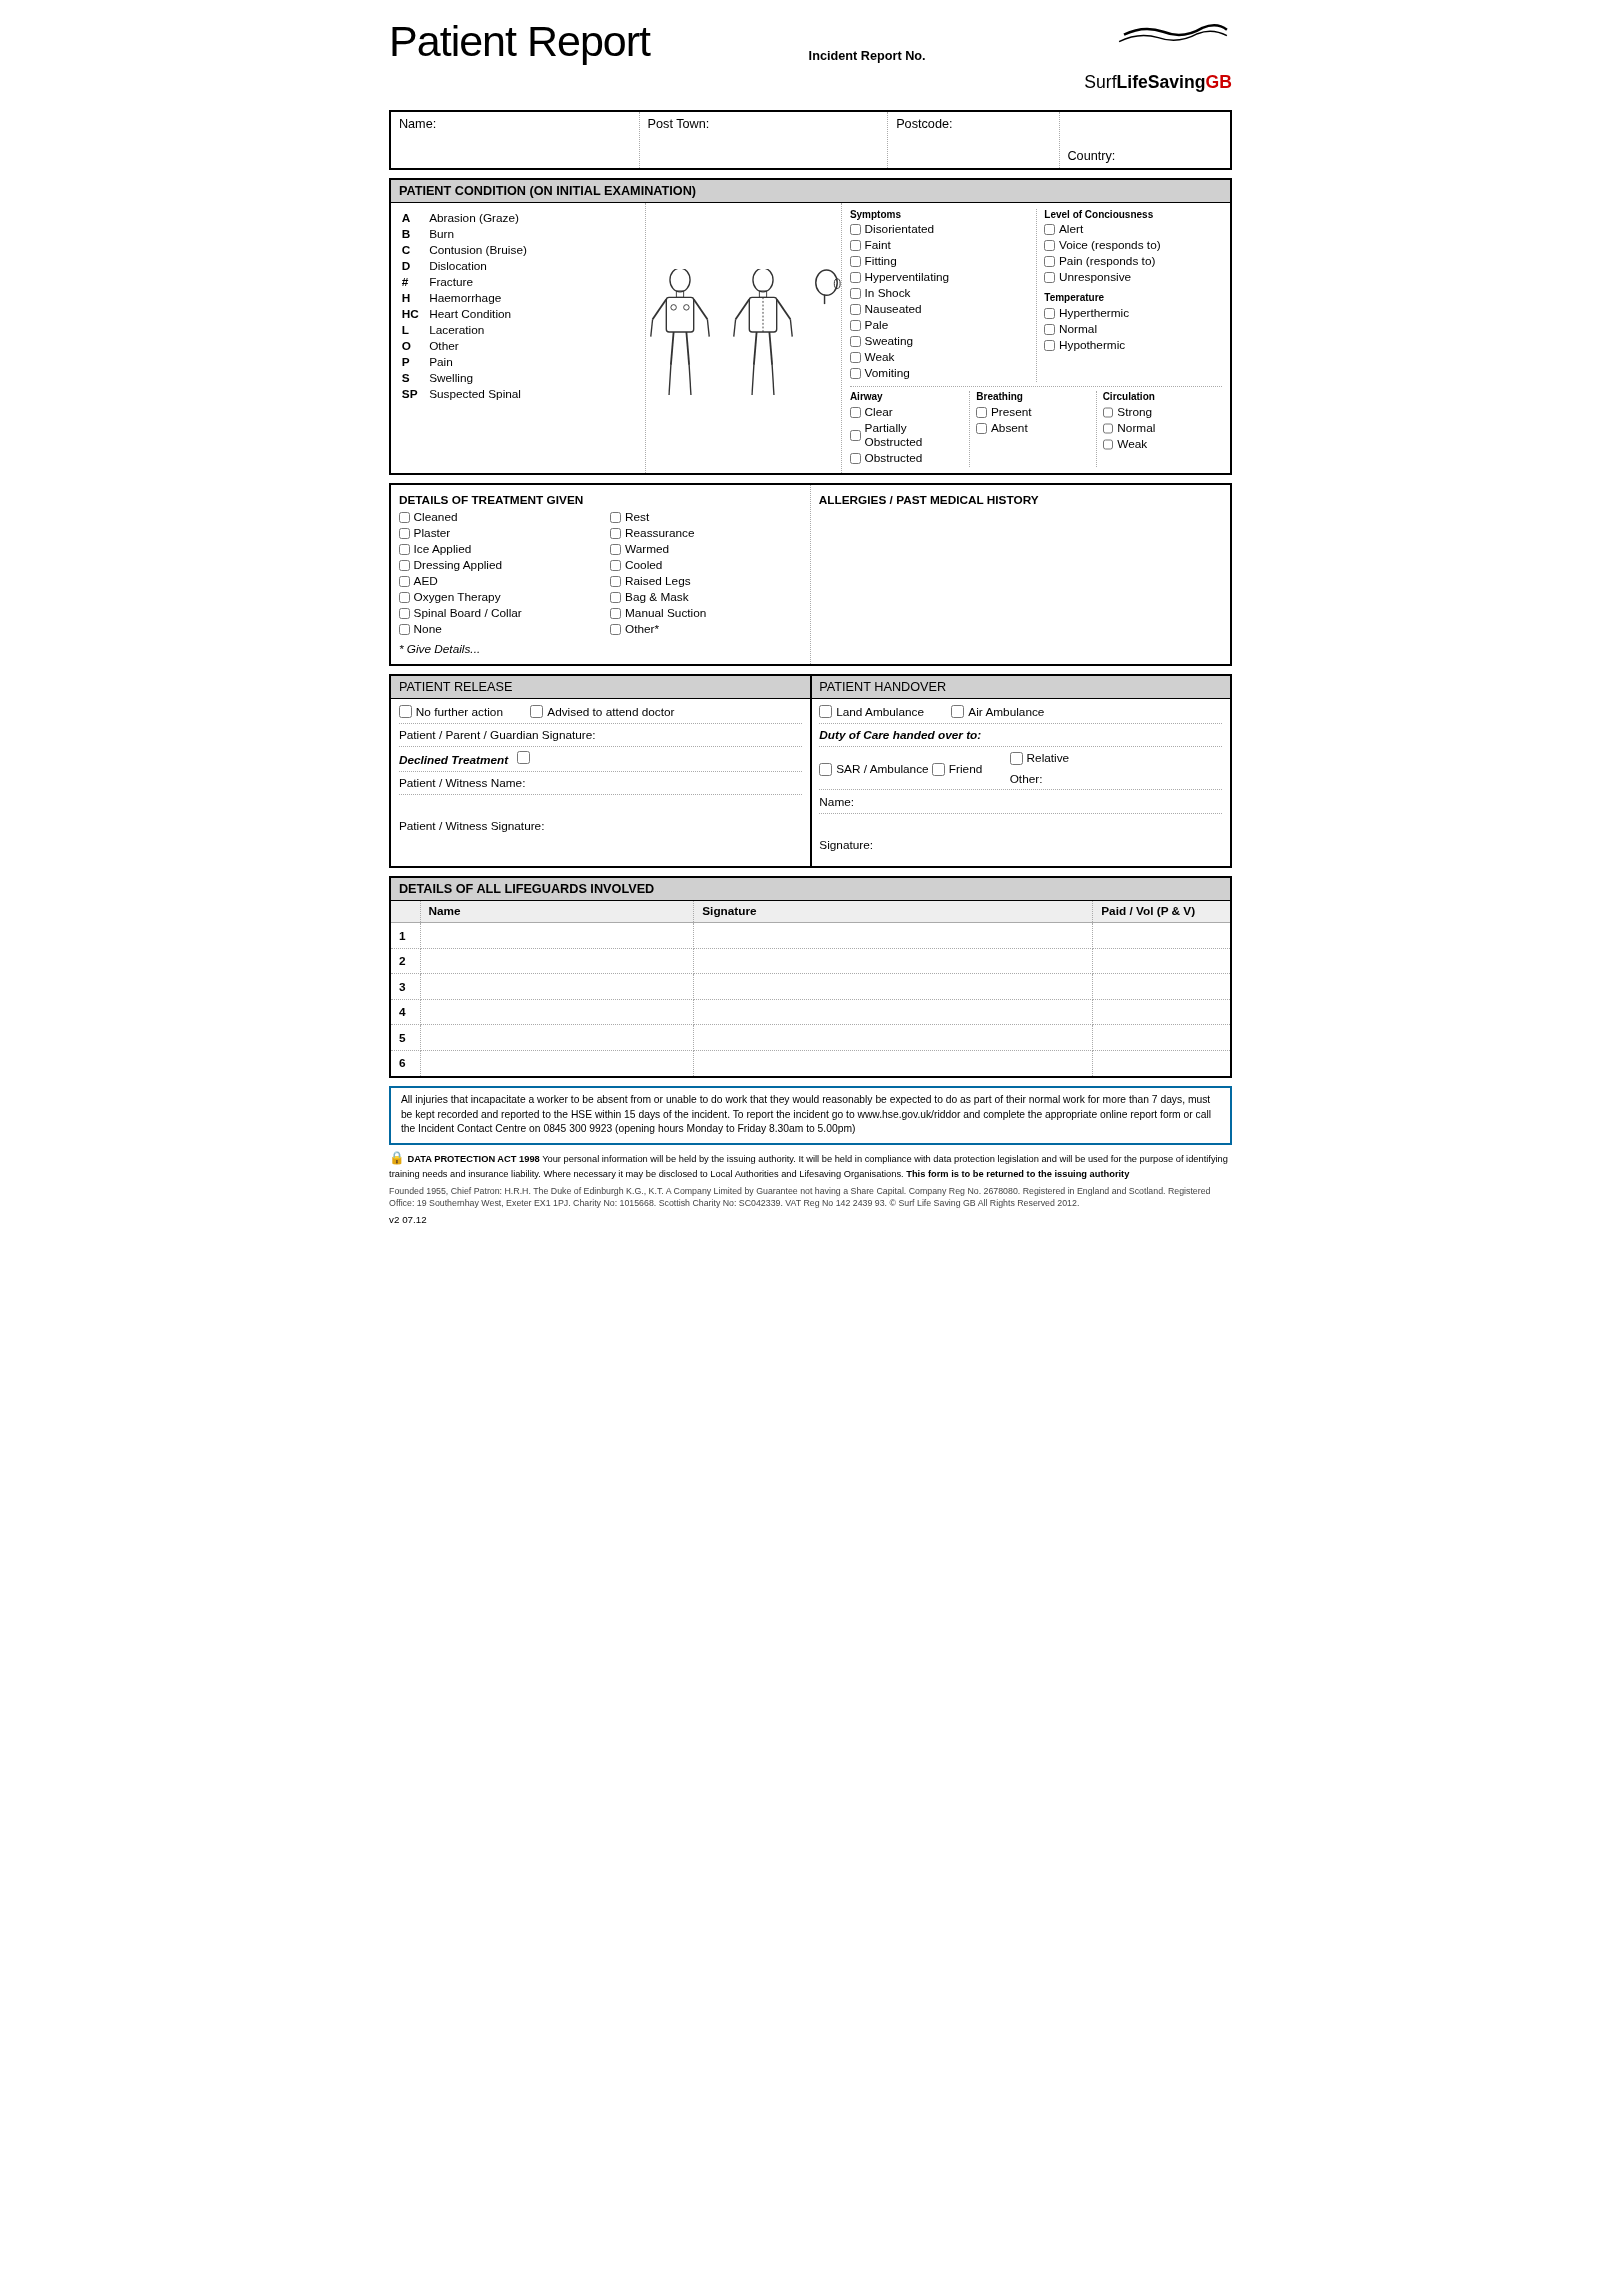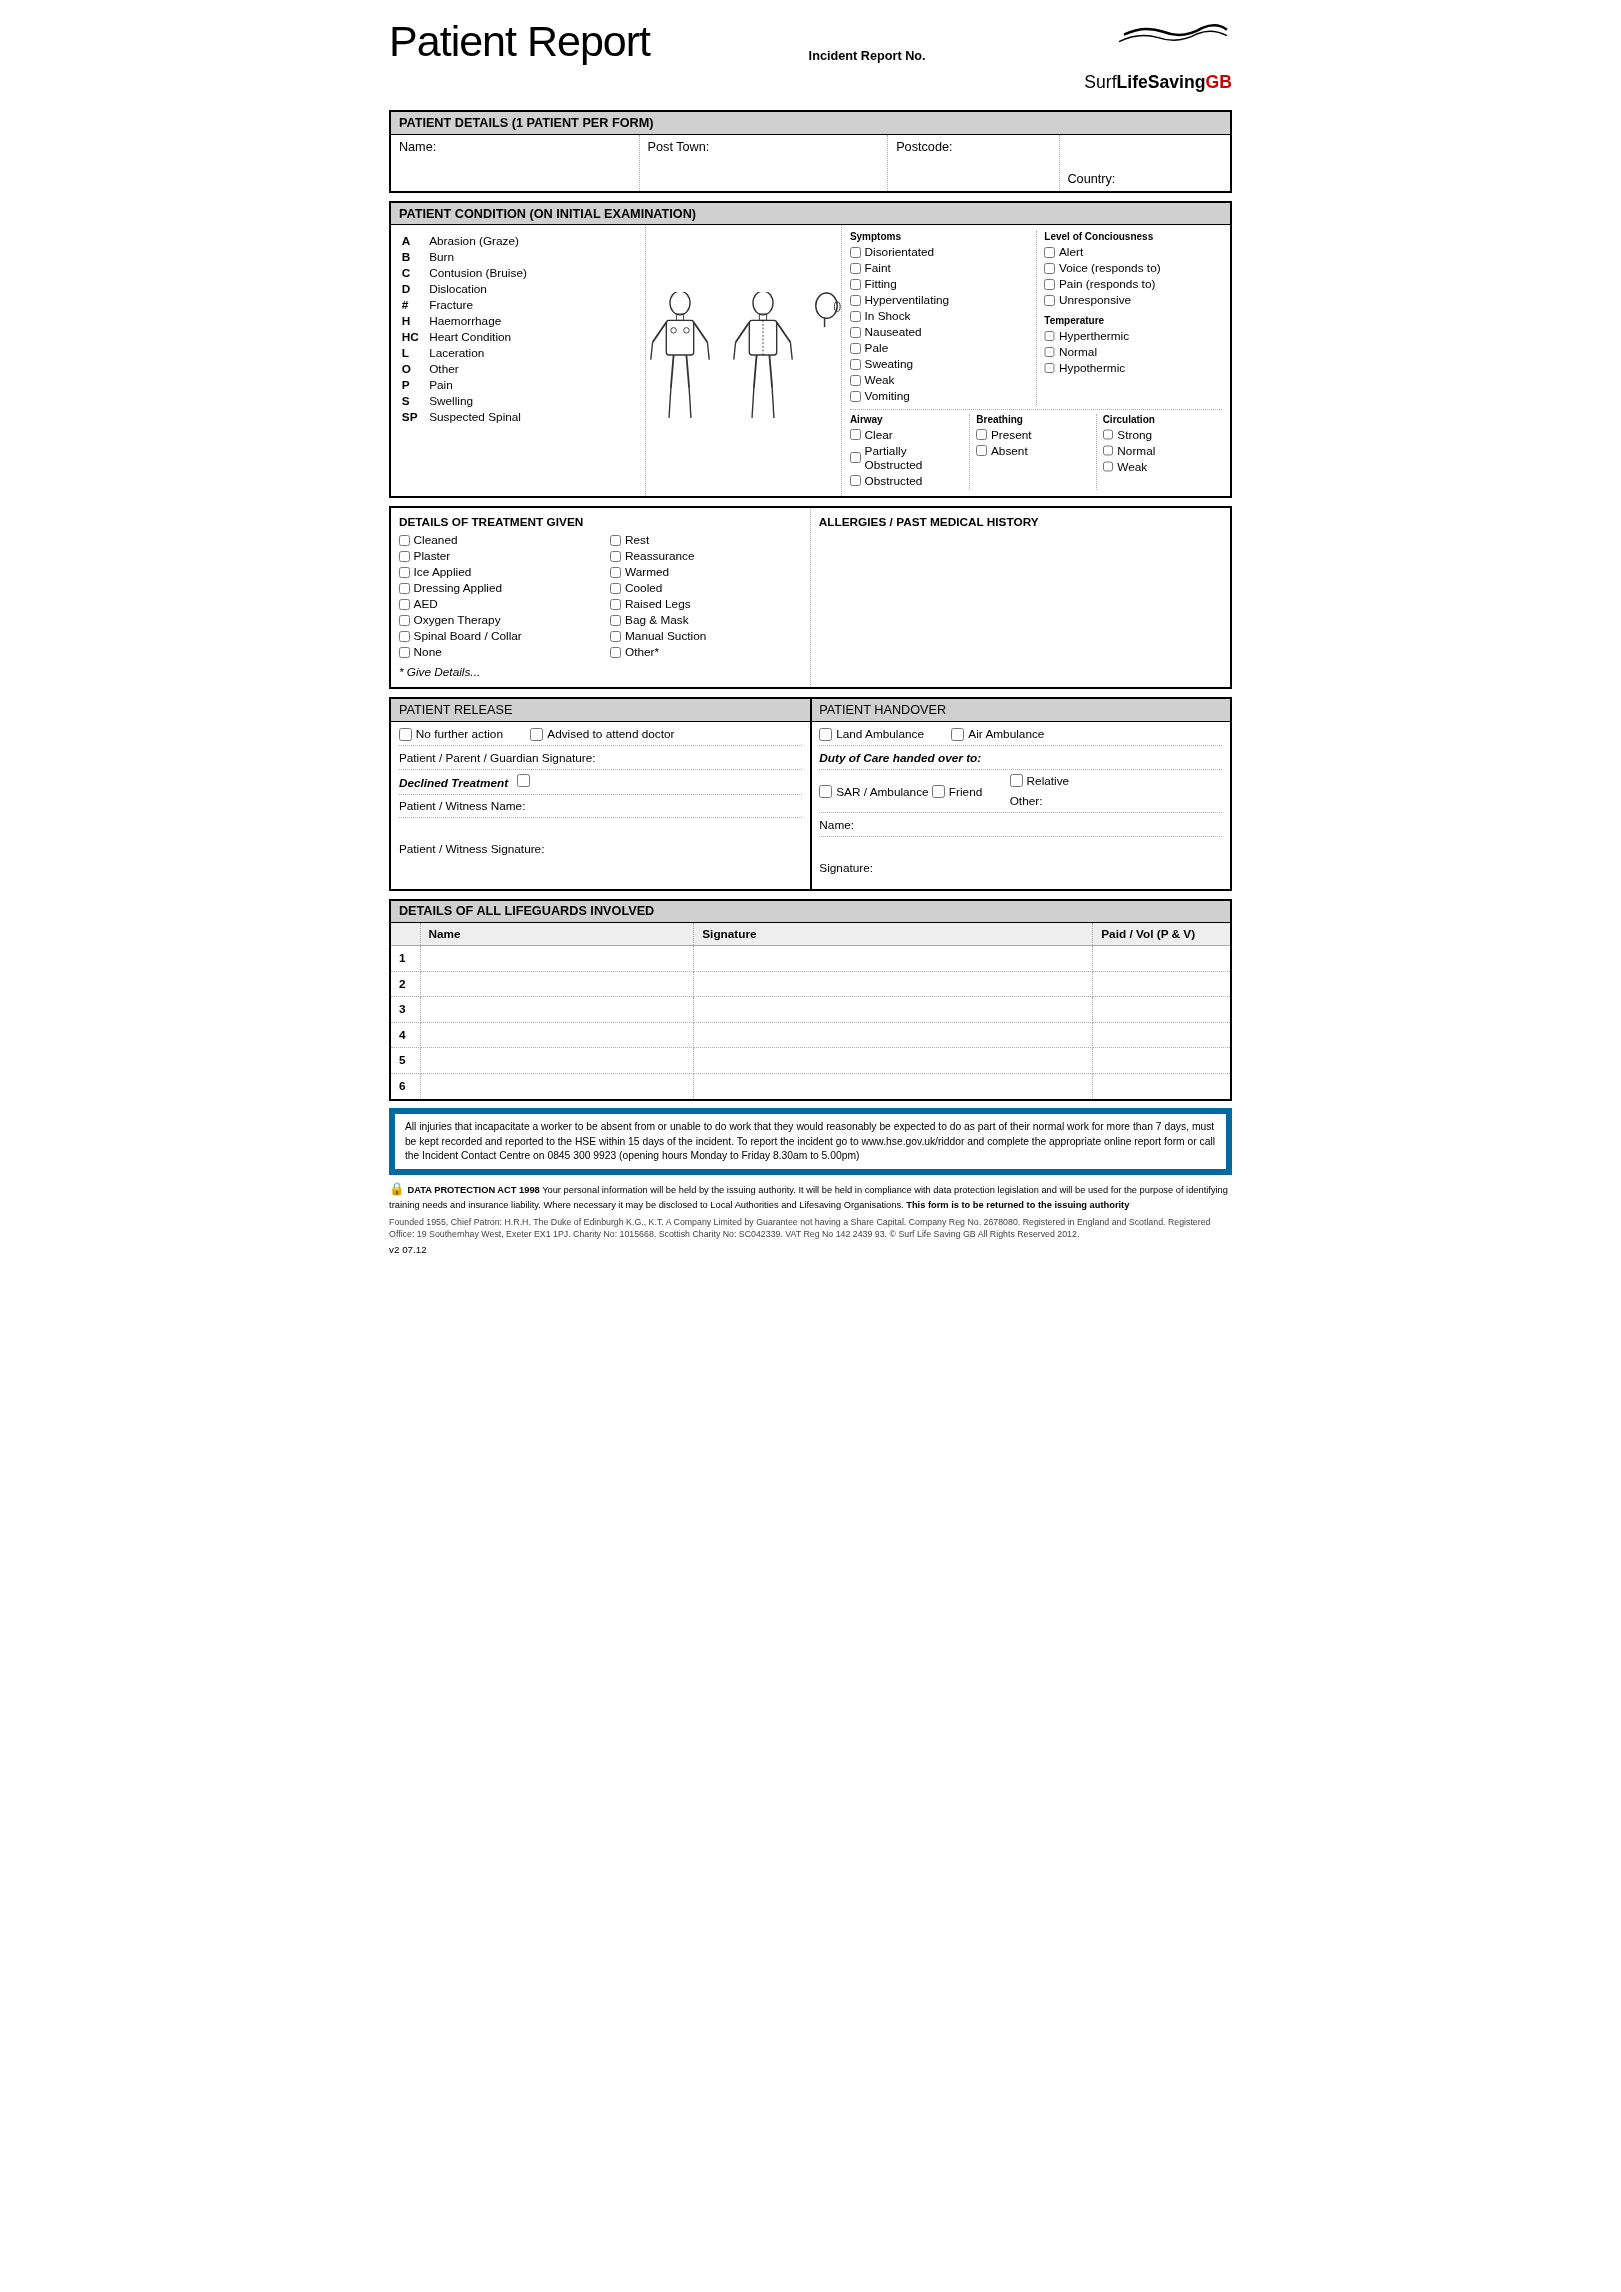--- a/index.html
+++ b/index.html
@@ -196,21 +196,21 @@
       border-right: 1px dotted #aaa;
       padding: 4.9px 7.8px;
       height: 25.5px;
     }
     .lifeguards-table td:last-child { border-right: none; }
     .lifeguards-table tr:last-child td { border-bottom: none; }
     .row-num { font-weight: bold; width: 29px; }
 
     
     .footer-warning {
-      border: 6px solid #0369a1;
+      border: 2px solid #0369a1;
       padding: 5.9px 9.8px;
       font-size: 10.3px;
       margin-bottom: 5.9px;
       line-height: 1.4;
     }
 
     .footer-data-protection {
       font-size: 9.3px;
       margin-bottom: 3.9px;
       line-height: 1.4;
@@ -246,21 +246,20 @@
       <path d="M10,15 Q30,5 50,12 Q70,20 90,8 Q105,2 115,10" fill="none" stroke="#000" stroke-width="2.5"></path>
       <path d="M5,22 Q25,12 45,18 Q65,25 85,14 Q100,8 115,16" fill="none" stroke="#000" stroke-width="1.5"></path>
     </svg>
     <div style="font-size:17.6px; font-weight:bold; letter-spacing:0; line-height:1.2; text-align:right;">
       <span style="font-size:17.6px; font-weight:300;">Surf</span><span style="font-weight:bold;">Life</span><span style="font-weight:bold;">Saving</span><span style="color:#cc0000; font-weight:bold;">GB</span>
     </div>
   </div>
 </div>
 
 <div class="section">
-  <div class="section-header">PATIENT DETAILS (1 patient per form)</div>
   <div class="section-body">
     <div class="patient-details-row">
       <div class="pd-field" style="flex:1.5;">
         <span class="pd-label">Name:</span>
       </div>
       <div class="pd-field" style="flex:1.5;">
         <span class="pd-label">Post Town:</span>
       </div>
       <div class="pd-field" style="flex:1;">
         <span class="pd-label">Postcode:</span>

